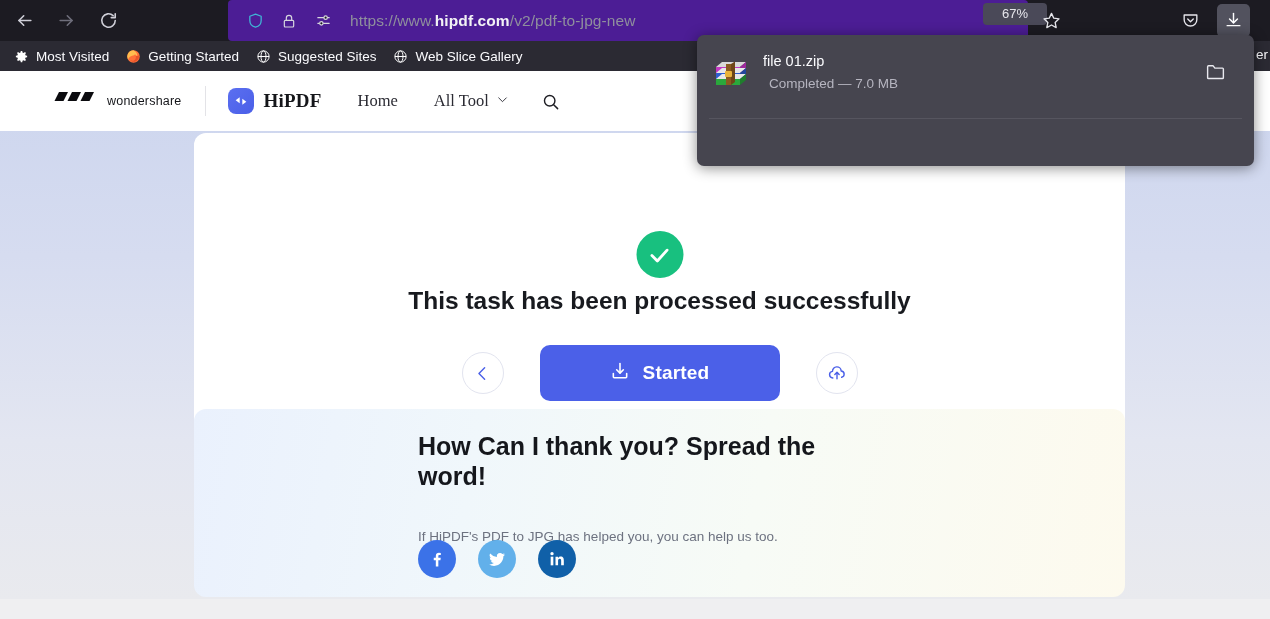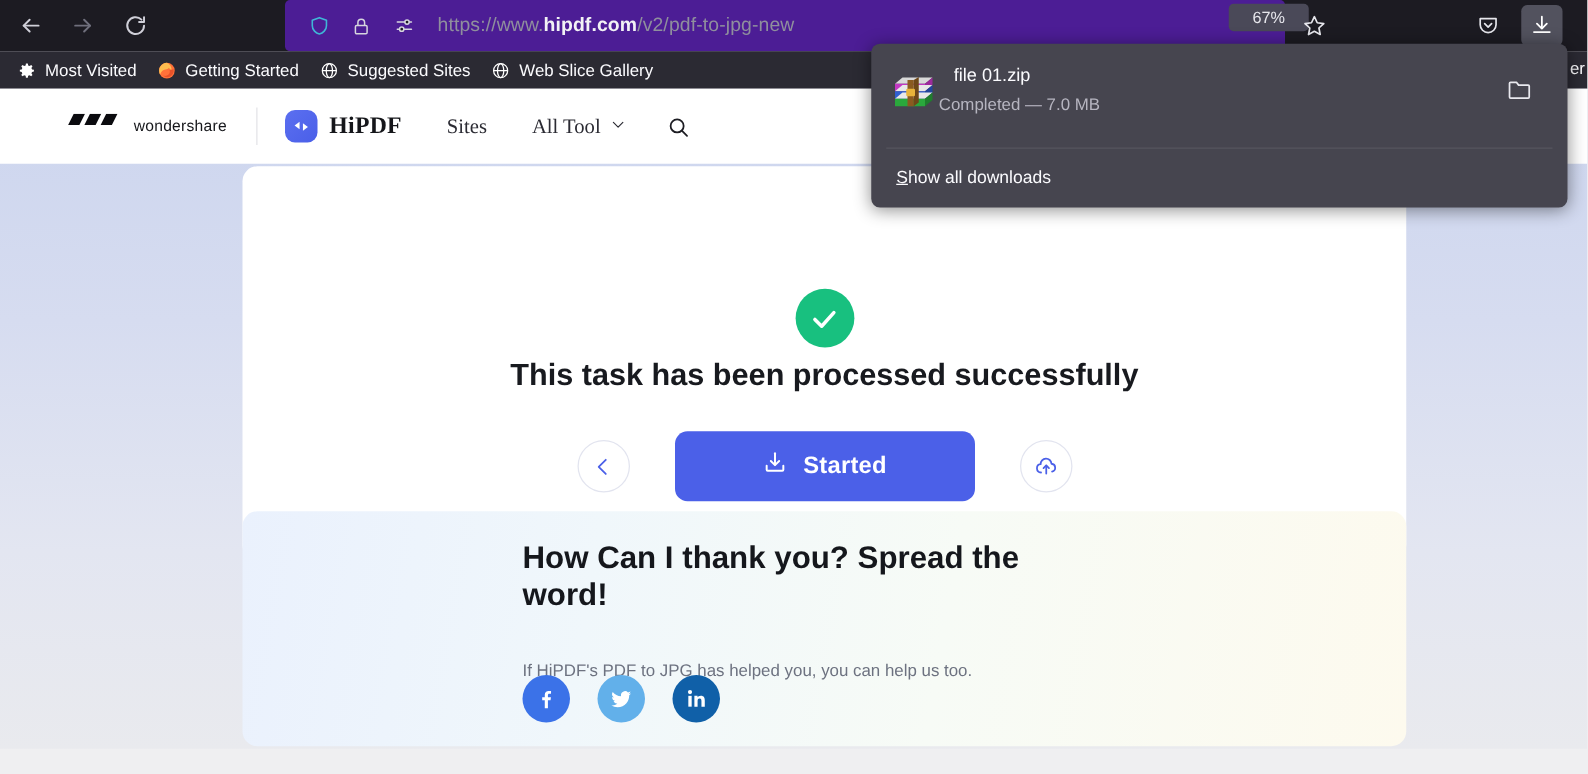--- a/index.html
+++ b/index.html
@@ -155,21 +155,21 @@
   }
   .dl-item { position: absolute; left: 0; top: 0; width: 557px; height: 79px; }
   .dl-zip {
     position: absolute; left: 16px; top: 20px; width: 36px; height: 36px;
   }
   .dl-name {
     position: absolute; left: 66px; top: 18px;
     font-size: 14.5px; color: #fbfbfe;
   }
   .dl-status {
-    position: absolute; left: 54px; top: 41px;
+    position: absolute; left: 72px; top: 41px;
     font-size: 13.5px; color: #b6b5c0;
   }
   .dl-folder { position: absolute; left: 508px; top: 26px; }
   .dl-sep { position: absolute; left: 12px; top: 83px; width: 533px; height: 1px; background: #56555f; }
   .dl-showall {
     position: absolute; left: 12px; top: 92px;
     font-size: 14px; color: #fbfbfe; padding: 6px 8px;
   }
   .dl-showall u { text-decoration: underline; }
 </style>
@@ -304,21 +304,21 @@
       </div>
       <div class="hdr-div"></div>
       <div class="hipdf-mark">
         <svg width="16" height="16" viewBox="0 0 24 24" fill="#ffffff">
           <path d="M4 11 L10 6.5 L10 15.5 Z"></path>
             <path d="M20 13 L14 17.5 L14 8.5 Z"></path>
         </svg>
       </div>
       <div class="hipdf-word">HiPDF</div>
       <div class="nav-link">
-        <span>Sites</span>
+        <span>Home</span>
       </div>
       <div class="nav-link">
         <span>All Tool</span>
         <span>
           <svg width="13" height="13" viewBox="0 0 24 24" fill="none" stroke="#2b2b33" stroke-width="1.7" stroke-linecap="round" stroke-linejoin="round">
               <polyline points="5,9 12,16 19,9"></polyline>
             </svg>
         </span>
       </div>
       <div class="nav-search">
@@ -407,16 +407,15 @@
       </span>
       <div class="dl-name">file 01.zip</div>
       <div class="dl-status">Completed — 7.0 MB</div>
       <div class="dl-folder">
         <svg width="21" height="21" viewBox="0 0 24 24" fill="none" stroke="#e9e9ef" stroke-width="1.6" stroke-linejoin="round">
           <path d="M3 19 V6.5 a1 1 0 0 1 1 -1 h5.3 l2 2.6 H20 a1 1 0 0 1 1 1 V19 a1 1 0 0 1 -1 1 H4 a1 1 0 0 1 -1 -1 z"></path>
         </svg>
       </div>
     </div>
     <div class="dl-sep"></div>
-    <div class="dl-showall"><u>S</u><span>how all downloads</span></div>
   </div>
 
 </div>
 
 </body></html>

